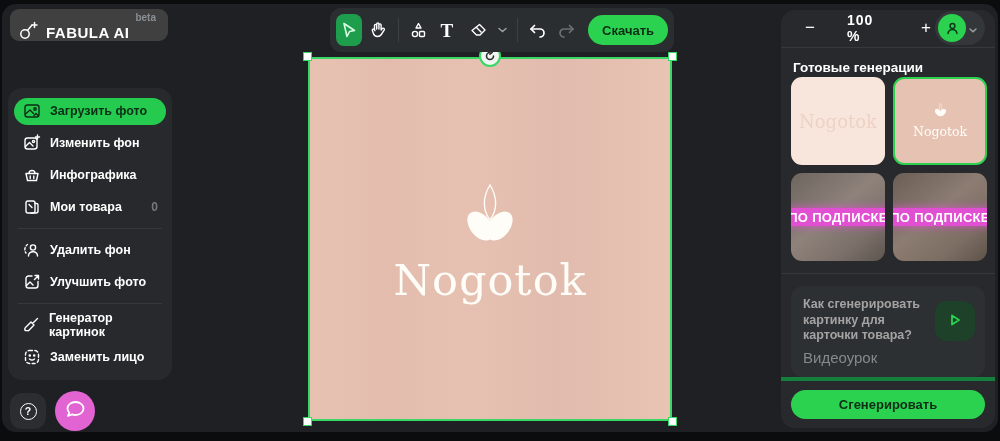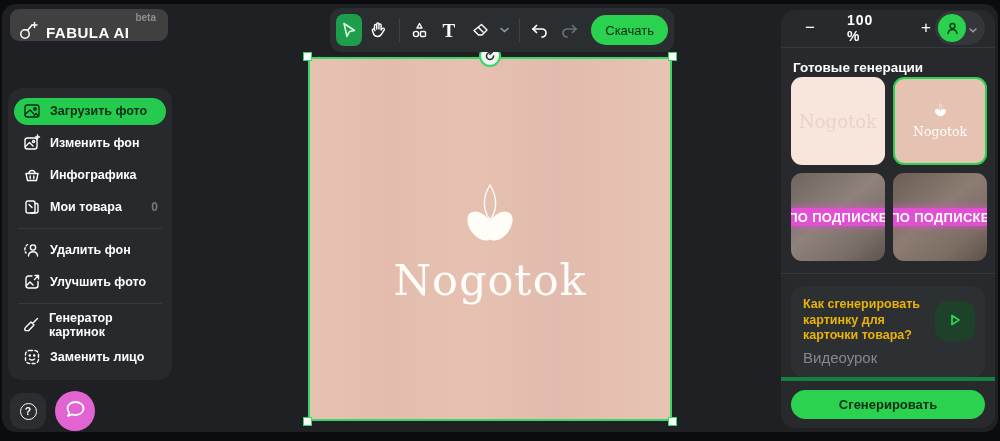--- a/index.html
+++ b/index.html
@@ -13,21 +13,21 @@
   .beta { color:#8b9094; font-size:10px; font-weight:600; align-self:flex-start; margin-top:3px; }
 
   
   .toolbar { position:absolute; left:328px; top:4px; width:344px; height:44px; background:#2b2e31; border-radius:11px; display:flex; align-items:center; padding:0 6px; gap:3px; z-index:5; }
   .tool-btn { width:32px; height:32px; border-radius:8px; display:flex; align-items:center; justify-content:center; background:transparent; border:none; cursor:pointer; }
   .tool-btn.active { background:#1e9d4c; }
   .tool-btn svg { display:block; }
   .t-glyph { color:#fff; font-family:"Liberation Serif",serif; font-size:19px; font-weight:700; line-height:1; }
   .tb-divider { width:1px; height:24px; background:#3d4144; margin:0 4px; }
   .eraser-group { display:flex; align-items:center; gap:1px; }
-  .download-btn { margin-left:6px; height:30px; padding:0 14px; background:#2bd24f; border:none; border-radius:15px; color:#0d2d16; font-size:13px; font-weight:400; cursor:pointer; font-family:"Liberation Sans",sans-serif; }
+  .download-btn { margin-left:6px; height:30px; padding:0 14px; background:#2bd24f; border:none; border-radius:15px; color:#0d2d16; font-size:13px; font-weight:700; cursor:pointer; font-family:"Liberation Sans",sans-serif; }
 
   
   .canvas-wrap { position:absolute; left:306px; top:53px; width:364px; height:364px; }
   .canvas-img { position:absolute; inset:0; background:linear-gradient(90deg,#e7c2b1 0%,#e3bcae 22%,#e6c1b1 45%,#e1bbad 68%,#e8c4b3 100%); display:flex; flex-direction:column; align-items:center; }
   .brand-mark { margin-top:126px; }
   .brand-text { margin-top:6px; color:#fffdf8; font-family:"DejaVu Serif","Liberation Serif",serif; font-size:43px; font-weight:400; letter-spacing:1px; }
   .sel-border { position:absolute; inset:0; border:2px solid #37d863; pointer-events:none; }
   .handle { position:absolute; width:9px; height:9px; background:#fff; border:1.5px solid #37d863; z-index:2; }
   .h-tl { left:-5px; top:-5px; } .h-tr { right:-5px; top:-5px; }
   .h-bl { left:-5px; bottom:-5px; } .h-br { right:-5px; bottom:-5px; }
@@ -55,21 +55,21 @@
   .thumb { border-radius:11px; position:relative; display:flex; align-items:center; justify-content:center; cursor:pointer; overflow:hidden; }
   .thumb-1 { background:#f8e5dc; }
   .thumb-1 .faint-brand { color:#edd2c5; font-family:"DejaVu Serif","Liberation Serif",serif; font-size:18px; filter:blur(.4px); }
   .thumb-2 { background:#e5c2b2; border:2px solid #2bd24f; flex-direction:column; gap:2px; }
   .thumb-2 .mini-brand { color:#fffdf8; font-family:"DejaVu Serif","Liberation Serif",serif; font-size:12.5px; }
   .thumb-3 { background:linear-gradient(140deg,#6e655f,#8e827b 45%,#7b7069 75%,#5c544e); }
   .thumb-4 { background:linear-gradient(140deg,#6b5e56,#8c7c72 45%,#7d6e64 75%,#5e5249); }
   .sub-badge { background:#e14fd2; color:#fff; font-size:13px; font-weight:800; letter-spacing:.3px; padding:2.5px 3px; line-height:1; box-shadow:0 0 9px rgba(225,79,210,.85); white-space:nowrap; }
   .video-card { margin:12px 10px 0 10px; background:#2d3033; border-radius:12px; padding:11px 10px 11px 12px; display:flex; align-items:flex-start; gap:8px; cursor:pointer; }
   .video-texts { flex:1; }
-  .video-title { color:#eab308; font-size:12.5px; font-weight:700; line-height:1.25; }
+  .video-title { color:#a3a3a3; font-size:12.5px; font-weight:700; line-height:1.25; }
   .video-sub { color:#85898d; font-size:15px; margin-top:5px; }
   .play-btn { width:40px; height:40px; border-radius:12px; background:#1d4129; border:none; display:flex; align-items:center; justify-content:center; cursor:pointer; flex:none; margin-top:4px; }
   .gen-btn-row { margin-top:auto; border-top:4px solid #15803d; padding:9px 10px 9px 10px; }
   .generate-btn { width:100%; height:29px; background:#2bd24f; border:none; border-radius:15px; color:#0d2d16; font-size:13px; font-weight:800; cursor:pointer; font-family:"Liberation Sans",sans-serif; }
 
   
   .help-btn { position:absolute; left:8px; top:389px; width:36px; height:36px; border-radius:12px; background:#2b2e31; border:none; display:flex; align-items:center; justify-content:center; cursor:pointer; }
   .help-q { width:17px; height:17px; border:1.6px solid #fff; border-radius:50%; color:#fff; font-size:10.5px; font-weight:700; display:flex; align-items:center; justify-content:center; }
   .chat-btn { position:absolute; left:53px; top:387px; width:40px; height:40px; border-radius:50%; background:#e263d2; border:none; display:flex; align-items:center; justify-content:center; cursor:pointer; }
 </style>

